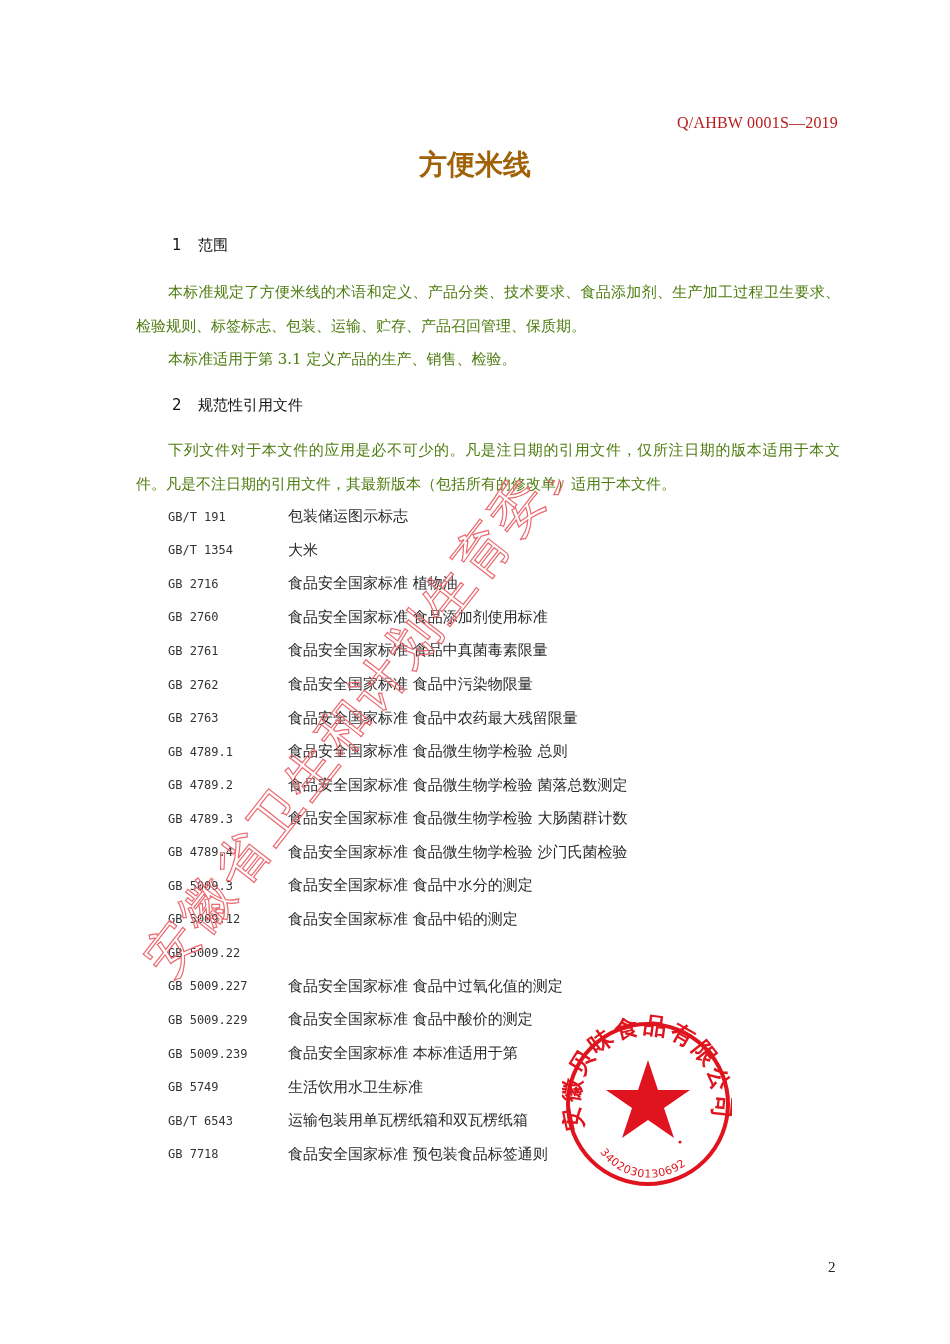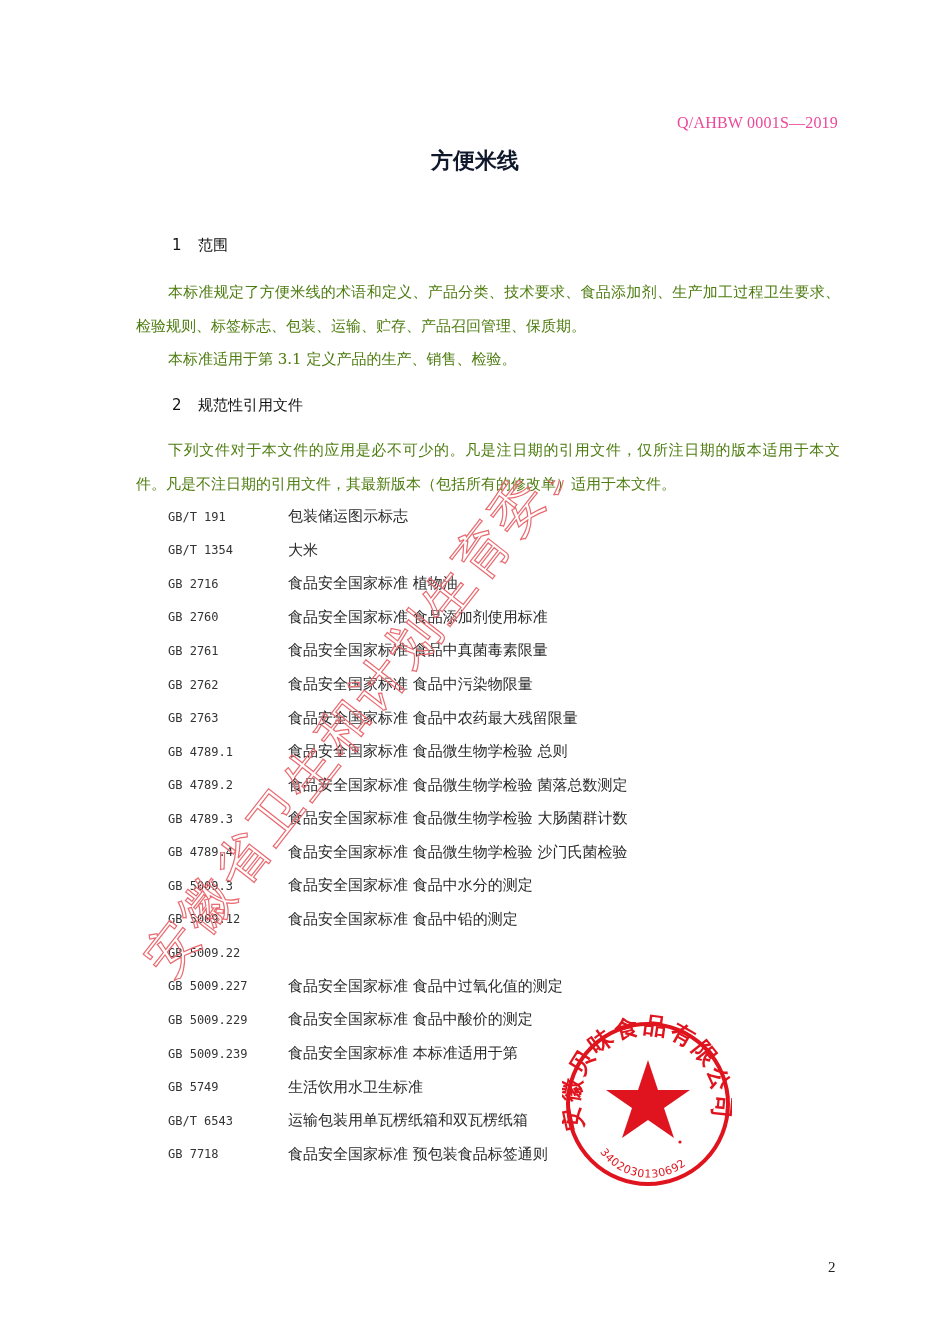--- a/index.html
+++ b/index.html
@@ -1,21 +1,21 @@
 <!DOCTYPE html>
 <html><head>
 <meta charset="utf-8">
 <style>
   html, body { margin: 0; padding: 0; background: #ffffff; }
   body { width: 950px; height: 1344px; position: relative; overflow: hidden;
          font-family: "DejaVu Serif", "Liberation Serif", serif; color: #1a1a1a; }
   .std-code { position: absolute; top: 114px; right: 112px; font-family: "Liberation Serif", serif;
-              font-size: 16px; color: #ec4899; letter-spacing: 0.2px; }
+              font-size: 16px; color: #b91c1c; letter-spacing: 0.2px; }
   .doc-title { position: absolute; top: 146px; left: 0; width: 100%; text-align: center;
-               font-family: "DejaVu Sans", sans-serif; font-size: 22px; font-weight: bold; color: #0f172a; }
+               font-family: "DejaVu Sans", sans-serif; font-size: 28px; font-weight: bold; color: #a16207; }
   .section-heading { position: absolute; left: 136px; font-family: "DejaVu Sans", sans-serif;
                      font-size: 15px; color: #111; margin-left: 36px; }
   .section-heading .num { display: inline-block; width: 26px; }
   .para { position: absolute; left: 136px; width: 704px; font-size: 15px; line-height: 33.5px;
           text-indent: 32px; color: #4d7c0f; text-align: justify; }
   .ref-list { position: absolute; left: 168px; top: 500px; }
   .ref-row { height: 33.55px; display: flex; align-items: center; font-size: 15px; color: #2a2a2a; }
   .ref-code { width: 120px; font-family: "DejaVu Sans Mono", "Liberation Mono", monospace;
               font-size: 12px; color: #333; }
   .ref-title { font-family: "DejaVu Serif", serif; }

